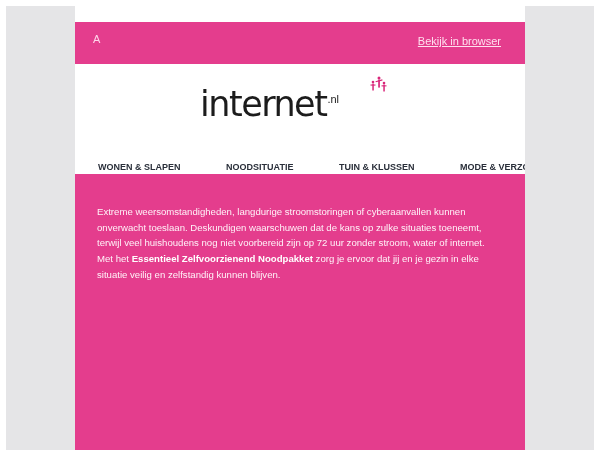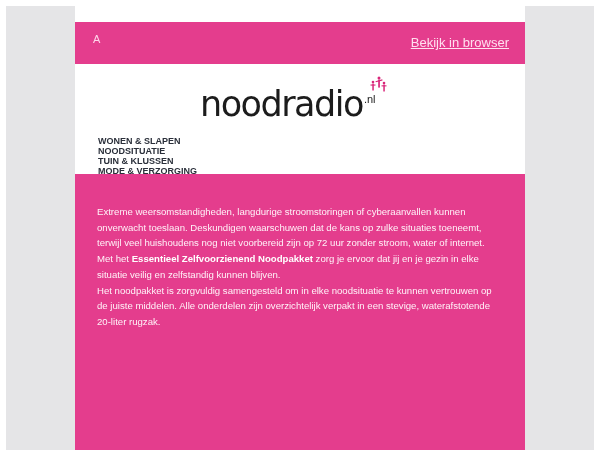--- a/index.html
+++ b/index.html
@@ -19,44 +19,44 @@
   }
   .topbar {
     position: absolute; left: 0; top: 16px; width: 450px; height: 42px;
     background: #e43d8d;
   }
   .preheader {
     position: absolute; left: 18px; top: 11px; color: #ffd6ea;
     font-size: 11px;
   }
   .view-browser {
-    position: absolute; right: 16px; top: 13px; color: #ffe0ef;
-    font-size: 13px; text-decoration: underline; cursor: pointer;
+    position: absolute; right: 24px; top: 13px; color: #ffe0ef;
+    font-size: 11px; text-decoration: underline; cursor: pointer;
   }
   .logo-area {
     position: absolute; left: 0; top: 58px; width: 450px; height: 72px;
   }
   .logo {
     position: absolute; left: 125px; top: 18px; height: 40px;
     display: flex; align-items: flex-end;
   }
   .logo-text {
     font-family: "DejaVu Sans", sans-serif; font-size: 35px; color: #1c1c1c;
     letter-spacing: -1.5px; line-height: 1;
   }
   .logo-nl {
     font-size: 11px; color: #1c1c1c; margin-left: 1px; margin-bottom: 17px;
   }
   .logo-figures {
     position: absolute; left: 169px; top: -6px; width: 18px; height: 20px;
   }
   .nav {
     position: absolute; left: 0; top: 130px; width: 502px; height: 36px;
-    display: flex; justify-content: space-between; align-items: flex-start;
-    padding: 0 18px 0 23px; box-sizing: border-box; flex-direction: column;
+    display: flex; justify-content: space-between; align-items: flex-end;
+    padding: 0 18px 0 23px; box-sizing: border-box;
   }
   .nav a {
     font-size: 9px; font-weight: bold; color: #2a2f3a; text-decoration: none;
     cursor: pointer; letter-spacing: 0;
   }
   .hero {
     position: absolute; left: 0; top: 168px; width: 450px; height: 290px;
     background: #e43d8d; color: #ffffff;
     padding: 22px 22px 0 22px; box-sizing: border-box;
   }
@@ -80,21 +80,21 @@
 
 <div class="email">
 
   <div class="topbar">
     <span class="preheader">A</span>
     <a class="view-browser">Bekijk in browser</a>
   </div>
 
   <div class="logo-area">
     <div class="logo">
-      <span class="logo-text">noodradio</span>
+      <span class="logo-text">internet</span>
       <span class="logo-nl">.nl</span>
       <svg class="logo-figures" viewBox="0 0 18 20">
         <g fill="#d9267a">
           <circle cx="4" cy="6" r="1.3"></circle>
           <rect x="3.3" y="7.5" width="1.5" height="7"></rect>
           <rect x="1.5" y="8.5" width="5" height="1.1"></rect>
           <circle cx="10" cy="2" r="1.5"></circle>
           <rect x="9.2" y="3.6" width="1.7" height="8"></rect>
           <rect x="6.5" y="4.2" width="7" height="1.2" transform="rotate(-15 10 4.8)"></rect>
           <circle cx="15" cy="7" r="1.3"></circle>
@@ -107,16 +107,15 @@
 
   <nav class="nav">
     <a>WONEN &amp; SLAPEN</a>
     <a>NOODSITUATIE</a>
     <a>TUIN &amp; KLUSSEN</a>
     <a>MODE &amp; VERZORGING</a>
   </nav>
 
   <div class="hero">
     <p class="p1"><span>Extreme weersomstandigheden, langdurige stroomstoringen of cyberaanvallen kunnen onverwacht toeslaan. Deskundigen waarschuwen dat de kans op zulke situaties toeneemt, terwijl veel huishoudens nog niet voorbereid zijn op 72 uur zonder stroom, water of internet. Met het </span><b>Essentieel Zelfvoorzienend Noodpakket</b><span> zorg je ervoor dat jij en je gezin in elke situatie veilig en zelfstandig kunnen blijven.</span></p>
-    <p>Het noodpakket is zorgvuldig samengesteld om in elke noodsituatie te kunnen vertrouwen op de juiste middelen. Alle onderdelen zijn overzichtelijk verpakt in een stevige, waterafstotende 20-liter rugzak.</p>
   </div>
 
 </div>
 
 </body></html>

